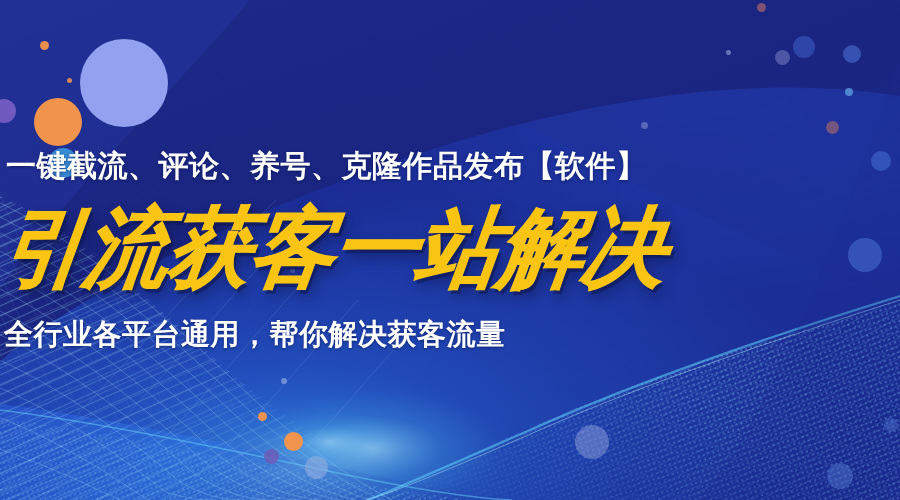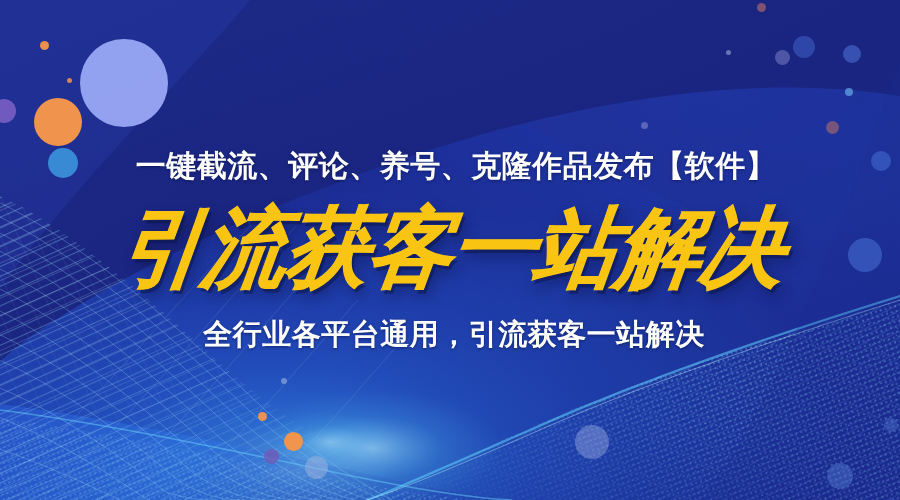--- a/index.html
+++ b/index.html
@@ -12,21 +12,21 @@
       radial-gradient(90% 70% at 78% 18%, rgba(34,64,180,.55) 0%, rgba(34,64,180,0) 60%),
       linear-gradient(160deg,#1d2d96 0%,#1b2a92 35%,#1c3099 62%,#1a2a8e 100%);
   }
   #banner *{box-sizing:border-box;}
   .layer{position:absolute;inset:0;}
   .svgfull{position:absolute;left:0;top:0;width:900px;height:500px;display:block;}
 
   
   .textwrap{
     position:absolute;left:0;top:0;width:900px;height:500px;
-    display:flex;flex-direction:column;align-items:center;justify-content:center;
+    display:flex;flex-direction:column;align-items:flex-start;justify-content:center;
     z-index:40;pointer-events:none;
   }
   .subtitle-top{
     color:#ffffff;font-size:30px;font-weight:700;letter-spacing:.5px;
     line-height:1;margin:0 0 26px 0;white-space:nowrap;
     text-shadow:0 1px 3px rgba(5,14,62,.55);
     transform:translateX(6px);
   }
   .headline{
     font-size:84px;font-weight:900;font-style:italic;
@@ -215,16 +215,16 @@
       <div class="dot" style="left: 264px; top: 449px; width: 15px; height: 15px; background: rgb(111, 90, 184); opacity: 0.8;"></div>
       <div class="dot" style="left: 305px; top: 456px; width: 23px; height: 23px; background: rgb(159, 179, 224); opacity: 0.5;"></div>
       <div class="dot" style="left: 575px; top: 425px; width: 34px; height: 34px; background: rgb(185, 198, 239); opacity: 0.35;"></div>
       <div class="dot" style="left: 827px; top: 463px; width: 26px; height: 26px; background: rgb(90, 130, 216); opacity: 0.4;"></div>
       <div class="dot" style="left: 884px; top: 418px; width: 14px; height: 14px; background: rgb(90, 130, 216); opacity: 0.35;"></div>
     </div>
 
   <div class="textwrap">
     <div class="subtitle-top">一键截流、评论、养号、克隆作品发布【软件】</div>
     <div class="headline">引流获客一站解决</div>
-    <div class="subtitle-bottom">全行业各平台通用，引流获客一站解决</div>
+    <div class="subtitle-bottom">全行业各平台通用，帮你解决获客流量</div>
   </div>
 
 </div>
 
 </body></html>

